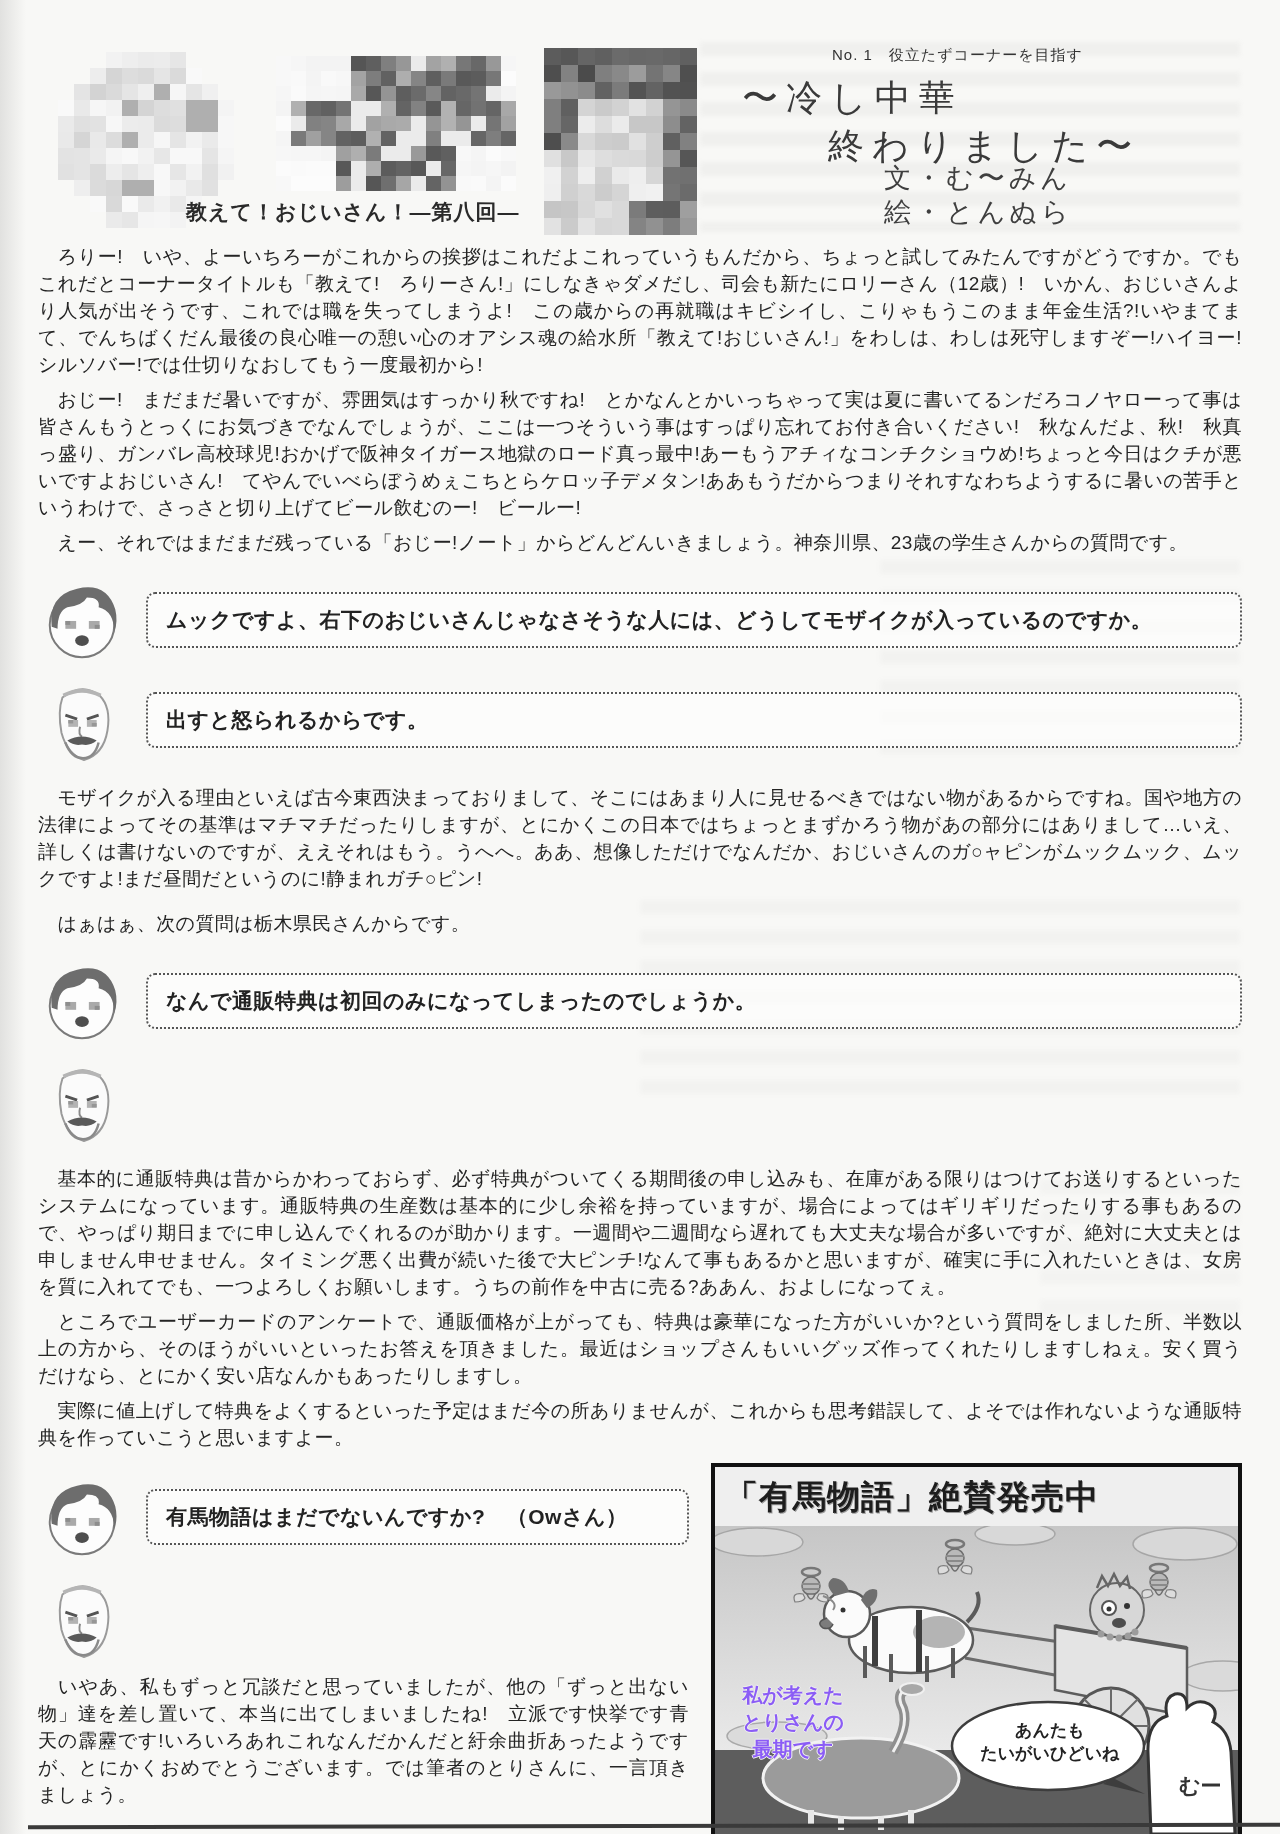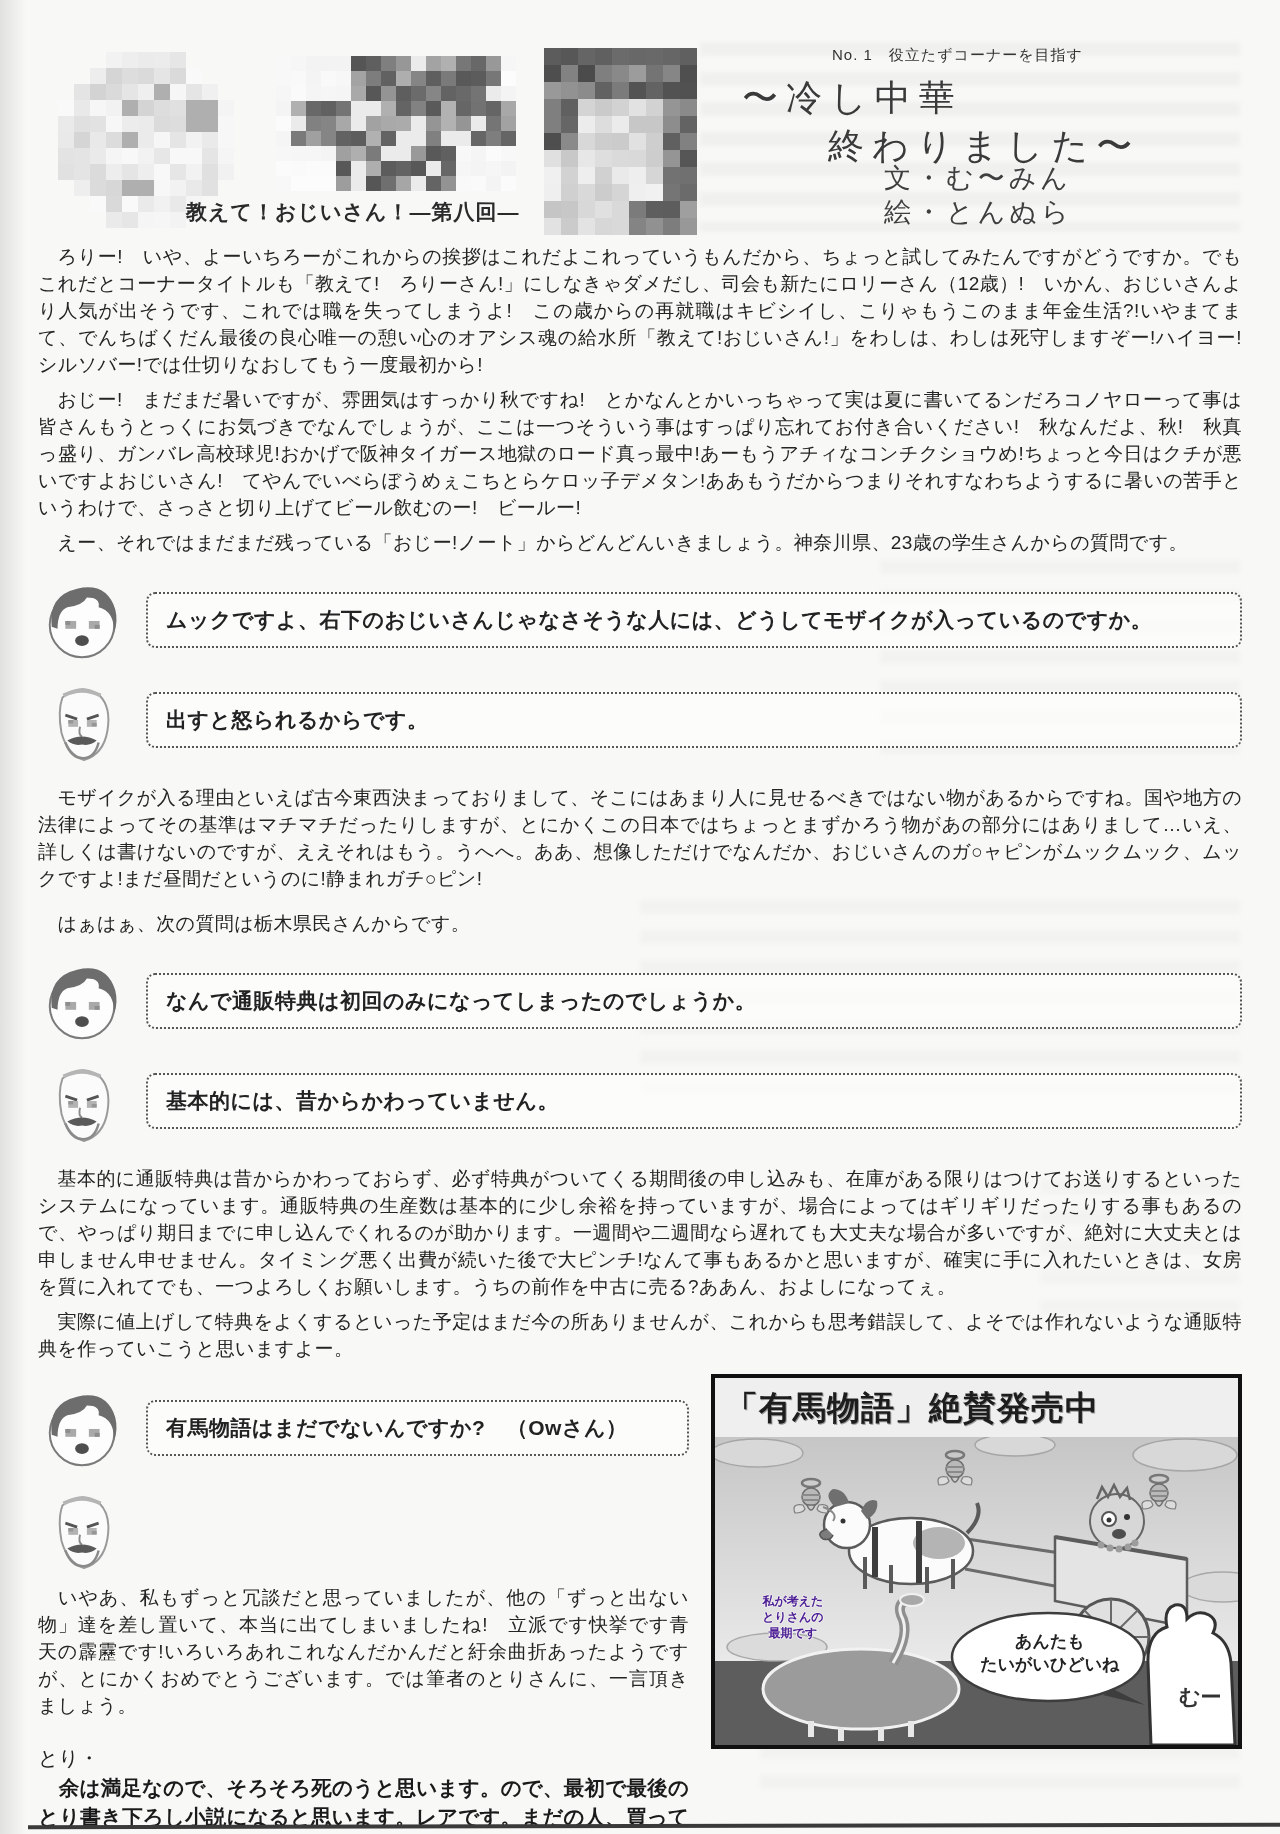--- a/index.html
+++ b/index.html
@@ -35,22 +35,22 @@
   .lower-left{width:652px;}
   .tori-label{font-size:20px;color:#222;margin-top:26px;font-family:Liberation Sans, sans-serif;}
   .tori-msg{font-size:20.5px;line-height:29px;color:#1a1a1a;font-family:"Liberation Serif",serif;
             font-weight:bold;text-align:justify;margin-top:2px;}
   
   .ad-box{width:524px;border:4px solid #111;background:#efefef;margin-top:2px;}
   .ad-title{padding:8px 10px 6px;font-size:33px;font-weight:900;color:#1d1d1d;letter-spacing:1px;
             text-shadow:1px 1px 0 #9a9a9a;white-space:nowrap;}
   .ad-ill{position:relative;height:308px;overflow:hidden;}
   .ad-ill svg{position:absolute;inset:0;}
-  .ad-caption{position:absolute;left:10px;top:156px;width:136px;text-align:center;font-size:12px;
-              font-weight:bold;color:#4c1d95;line-height:1.35;white-space:pre-line;
+  .ad-caption{position:absolute;left:10px;top:156px;width:136px;text-align:center;font-size:20px;
+              font-weight:bold;color:#8b5cf6;line-height:1.35;white-space:pre-line;
               text-shadow:-1px 0 #eee,1px 0 #eee,0 -1px #eee,0 1px #eee;}
   .ad-bubble-text{position:absolute;left:240px;top:194px;width:190px;text-align:center;font-size:17px;
                   font-weight:bold;color:#222;line-height:1.35;white-space:pre-line;}
   .ad-mu{position:absolute;left:464px;top:246px;font-size:21px;font-weight:bold;color:#333;}
   
   .scan-bottom{position:absolute;left:28px;right:0;top:1824px;height:4px;background:#3a3a3a;transform:rotate(-.12deg);}
   .scan-left{position:absolute;left:0;top:0;bottom:0;width:26px;
              background:linear-gradient(90deg,rgba(120,120,120,.18),rgba(120,120,120,0));}
 </style>
 </head>
@@ -504,25 +504,25 @@
         <path d="M26,20 Q45,10 64,20" fill="none" stroke="#b5b5b5" stroke-width="4"></path>
         <path d="M28,40 L40,44 M62,40 L50,44" stroke="#555" stroke-width="3"></path>
         <rect x="31" y="45" width="10" height="7" fill="#b3b3b3"></rect>
           <rect x="31" y="45" width="5" height="3.5" fill="#969696"></rect>
         <rect x="50" y="45" width="10" height="7" fill="#b3b3b3"></rect>
           <rect x="55" y="48" width="5" height="3.5" fill="#969696"></rect>
         <path d="M43,52 Q41,60 45,62" fill="none" stroke="#8a8a8a" stroke-width="2"></path>
         <path d="M30,66 Q45,58 60,66 Q53,72 45,70 Q37,72 30,66 Z" fill="#5a5a5a"></path>
         <path d="M28,68 Q34,84 46,84 Q58,84 62,68" fill="none" stroke="#8a8a8a" stroke-width="2.5"></path>
       </svg>
-      <div class="qa-box">基本的には、昔からかわっていません。</div>
     </div>
 
     <div class="gap-s"></div>
     <p class="para">　基本的に通販特典は昔からかわっておらず、必ず特典がついてくる期間後の申し込みも、在庫がある限りはつけてお送りするといったシステムになっています。通販特典の生産数は基本的に少し余裕を持っていますが、場合によってはギリギリだったりする事もあるので、やっぱり期日までに申し込んでくれるのが助かります。一週間や二週間なら遅れても大丈夫な場合が多いですが、絶対に大丈夫とは申しません申せません。タイミング悪く出費が続いた後で大ピンチ!なんて事もあるかと思いますが、確実に手に入れたいときは、女房を質に入れてでも、一つよろしくお願いします。うちの前作を中古に売る?ああん、およしになってぇ。</p>
+    <p class="para">　ところでユーザーカードのアンケートで、通販価格が上がっても、特典は豪華になった方がいいか?という質問をしました所、半数以上の方から、そのほうがいいといったお答えを頂きました。最近はショップさんもいいグッズ作ってくれたりしますしねぇ。安く買うだけなら、とにかく安い店なんかもあったりしますし。</p>
     <p class="para">　実際に値上げして特典をよくするといった予定はまだ今の所ありませんが、これからも思考錯誤して、よそでは作れないような通販特典を作っていこうと思いますよー。</p>
 
     <div class="lower">
       <div class="lower-left">
 
         <div class="qa-row">
           <svg class="qa-icon" viewBox="0 0 90 90">
             <circle cx="45" cy="50" r="33" fill="#fdfdfd" stroke="#7a7a7a" stroke-width="2"></circle>
             <path d="M14,52 Q10,20 40,13 Q70,6 79,34 Q82,46 78,58 Q78,36 62,32 Q64,22 50,22 Q46,30 30,32 Q20,36 20,54 Z" fill="#6d6d6d"></path>
             <rect x="28" y="46" width="11" height="8" fill="#a9a9a9"></rect>

